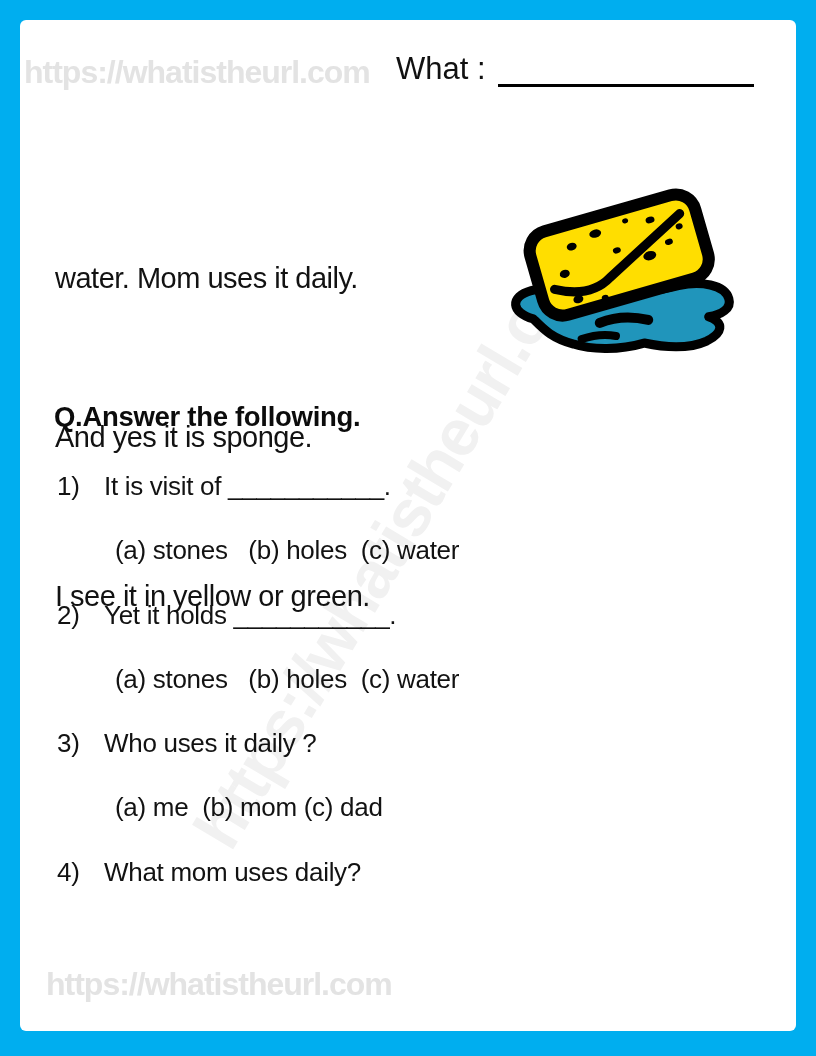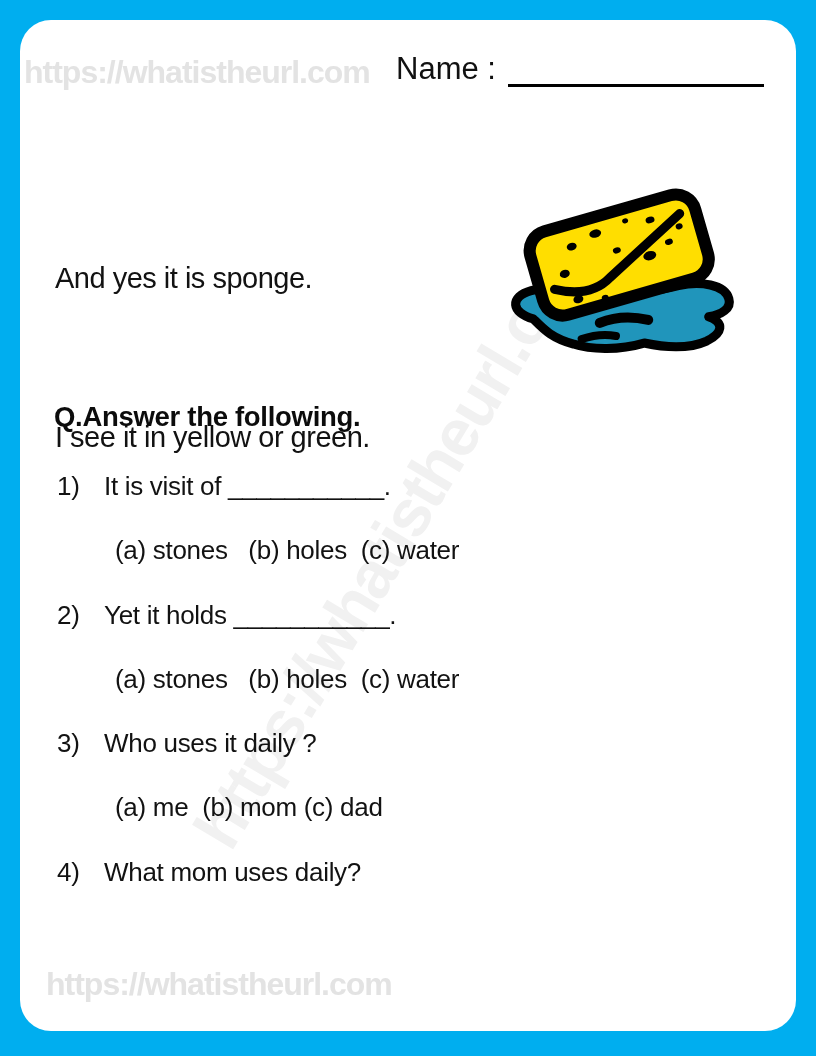--- a/index.html
+++ b/index.html
@@ -8,21 +8,21 @@
     position:relative;
     background:#00AEEF;
     font-family:"Liberation Sans", sans-serif;
     overflow:hidden;
   }
   .sheet{
     position:absolute;
     left:20px; top:20px;
     width:776px; height:1011px;
     background:#ffffff;
-    border-radius:31px;
+    border-radius:6px;
     overflow:hidden;
   }
   .wm{
     position:absolute;
     color:#e3e3e3;
     font-weight:bold;
     letter-spacing:-1px;
     white-space:nowrap;
     z-index:0;
     user-select:none;
@@ -97,25 +97,26 @@
 
 <div class="sheet">
 
   <div class="wm wm-top">https://whatistheurl.com</div>
   <div class="wm wm-diagonal">https://whatistheurl.com</div>
   <div class="wm wm-bottom">https://whatistheurl.com</div>
 
   <div class="content">
 
     <div class="name-row">
-      <span class="name-label">Name :</span>
+      <span class="name-label">What :</span>
       <span class="name-line"></span>
     </div>
 
     <div class="passage">
+      <div>water. Mom uses it daily.</div>
       <div>And yes it is sponge.</div>
       <div>I see it in yellow or green.</div>
     </div>
 
     <svg class="sponge-art" viewBox="0 0 250 200" xmlns="http://www.w3.org/2000/svg">
 
       <path d="M 36 144
                C 14 138 12 122 34 116
                C 52 111 74 114 90 120
                C 86 110 100 106 114 111

